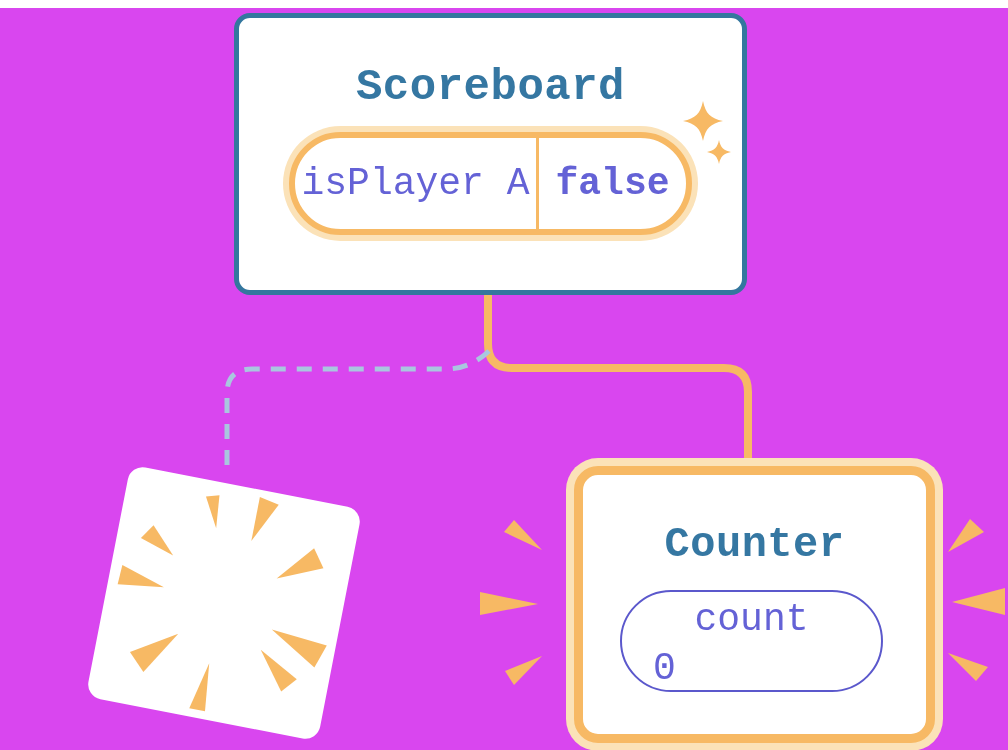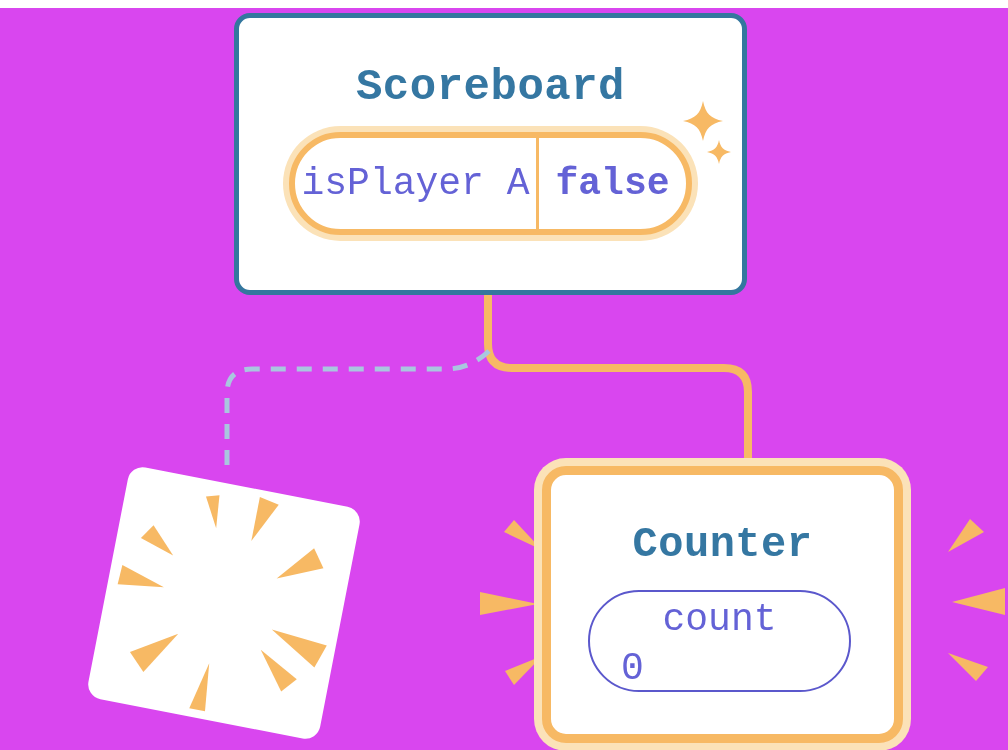--- a/index.html
+++ b/index.html
@@ -19,21 +19,21 @@
     background:#FFFFFF;
     box-sizing:border-box;
     z-index:2;
   }
   .scoreboard-card {
     left:234px; top:5px; width:513px; height:282px;
     border:5px solid #34779E;
     border-radius:16px;
   }
   .counter-card {
-    left:542px; top:458px; width:361px; height:277px;
+    left:574px; top:458px; width:361px; height:277px;
     border:9px solid #F7B964;
     border-radius:24px;
     box-shadow:0 0 0 8px #FBE2B8;
   }
   .card-title {
     position:absolute; left:0; width:100%;
     text-align:center;
     font-weight:600;
     color:#3577A2;
     letter-spacing:0.5px;

